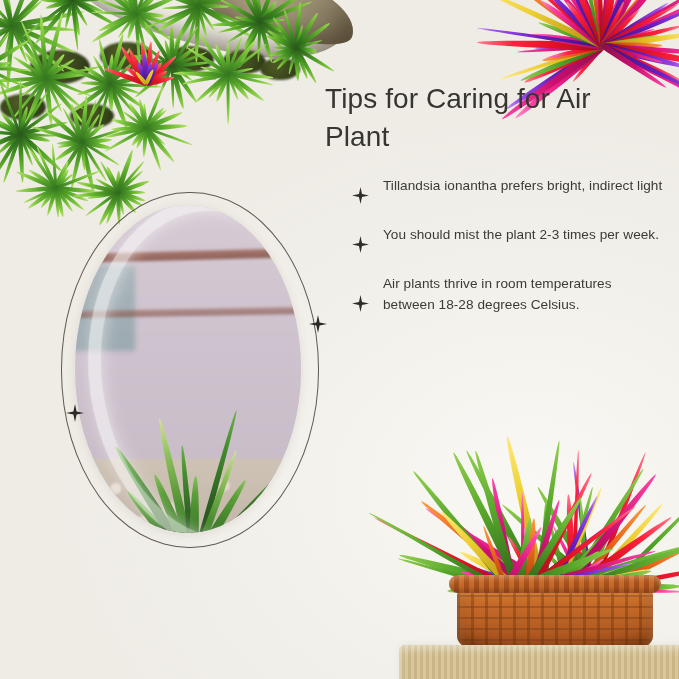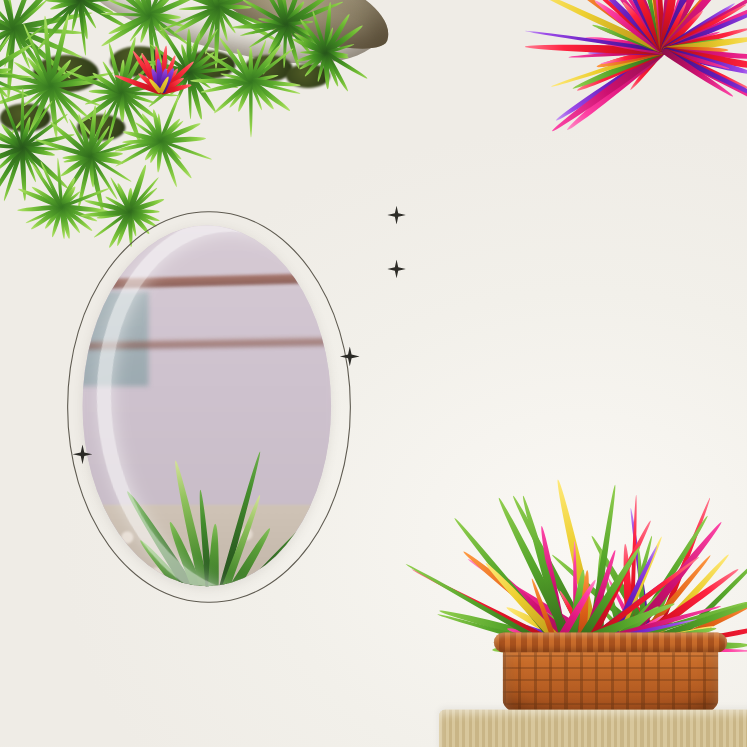--- a/index.html
+++ b/index.html
@@ -655,27 +655,34 @@
         <div class="spk c-red" style="transform:rotate(99.5deg) scaleY(1.06) scaleX(1.27)"></div>
         <div class="spk c-vio" style="transform:rotate(104.3deg) scaleY(0.84) scaleX(1.21)"></div>
         <div class="spk c-mag" style="transform:rotate(105.3deg) scaleY(0.60) scaleX(0.70)"></div>
         <div class="spk c-red" style="transform:rotate(114.0deg) scaleY(0.83) scaleX(1.00)"></div>
         <div class="spk c-pink" style="transform:rotate(117.5deg) scaleY(1.27) scaleX(0.76)"></div>
         <div class="spk c-vio" style="transform:rotate(115.9deg) scaleY(1.20) scaleX(0.78)"></div>
         <div class="spk c-mag" style="transform:rotate(123.3deg) scaleY(0.73) scaleX(0.94)"></div>
       </div>
   </div>
 
+  <div class="headline">Tips for Caring for Air Plant</div>
 
   <div class="bullets">
     <div class="bullet b1">
       <span class="star"></span>
+      <span class="txt">Tillandsia ionantha prefers bright, indirect light</span>
     </div>
     <div class="bullet b2">
       <span class="star"></span>
+      <span class="txt">You should mist the plant 2-3 times per week.</span>
+    </div>
+    <div class="bullet b3">
+      <span class="star"></span>
+      <span class="txt">Air plants thrive in room temperatures between 18-28 degrees Celsius.</span>
     </div>
   </div>
 
   <div class="oval-ring"></div>
   <div class="oval-photo">
     <div class="ph-wall"></div>
     <div class="ph-panel"></div>
     <div class="ph-rail"></div>
     <div class="ph-rail2"></div>
     <div class="ph-gravel"></div>

